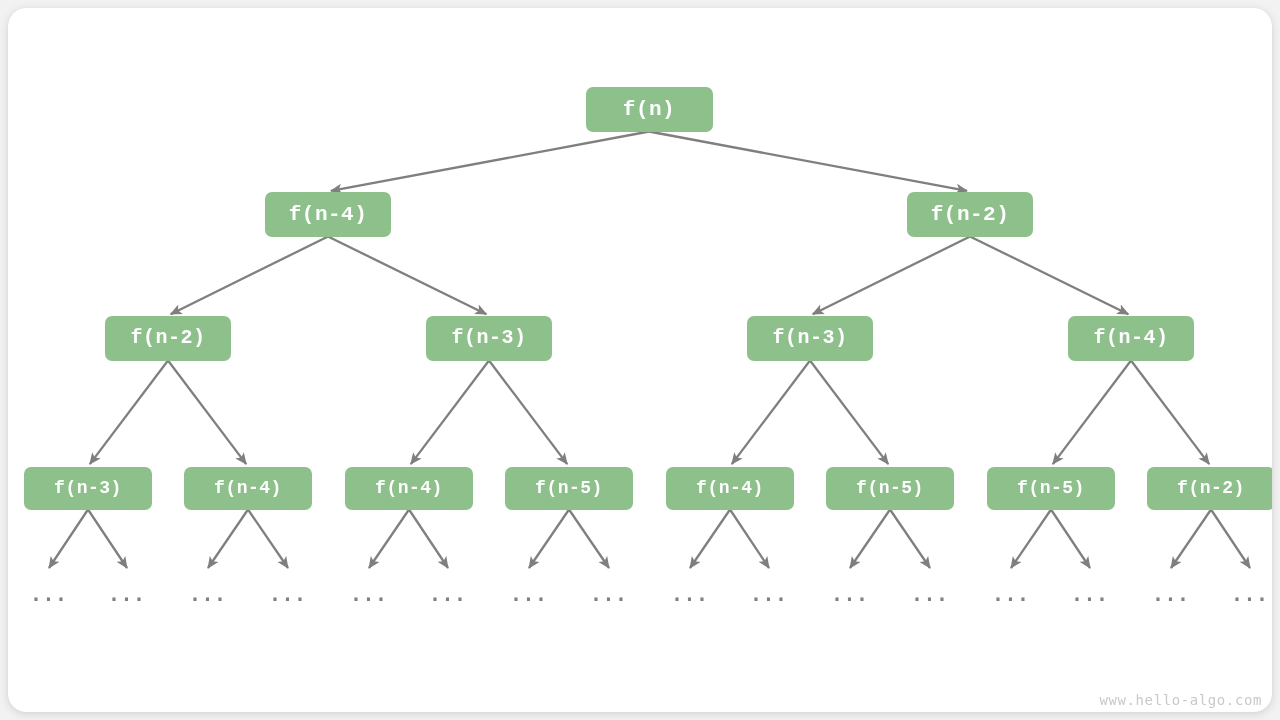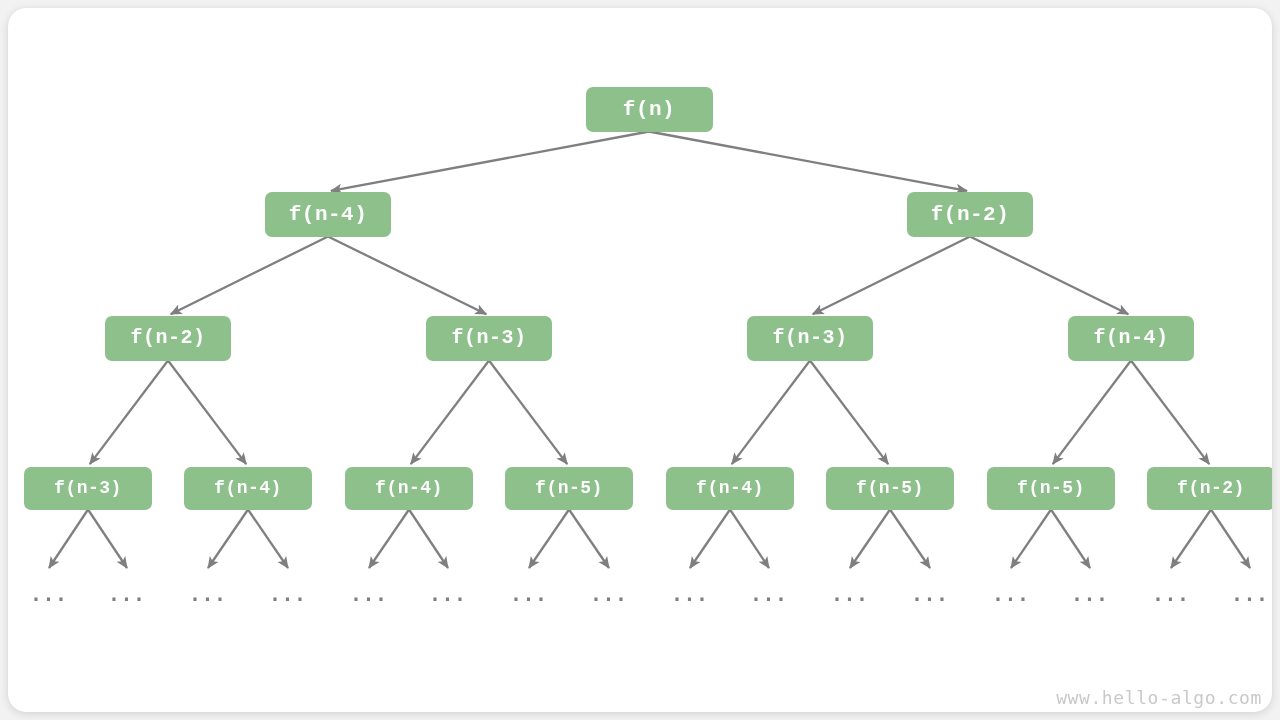--- a/index.html
+++ b/index.html
@@ -74,21 +74,21 @@
     white-space: nowrap;
     transform: translate(-50%, -50%);
   }
 
   #watermark {
     position: absolute;
     right: 26px;
     bottom: 20px;
     color: #c9c9c9;
     font-family: "DejaVu Sans Mono", monospace;
-    font-size: 18px;
+    font-size: 14px;
     letter-spacing: 0.6px;
     white-space: nowrap;
   }
 </style>
 </head>
 <body>
 
 <div id="card">
   <div id="canvas">
 

